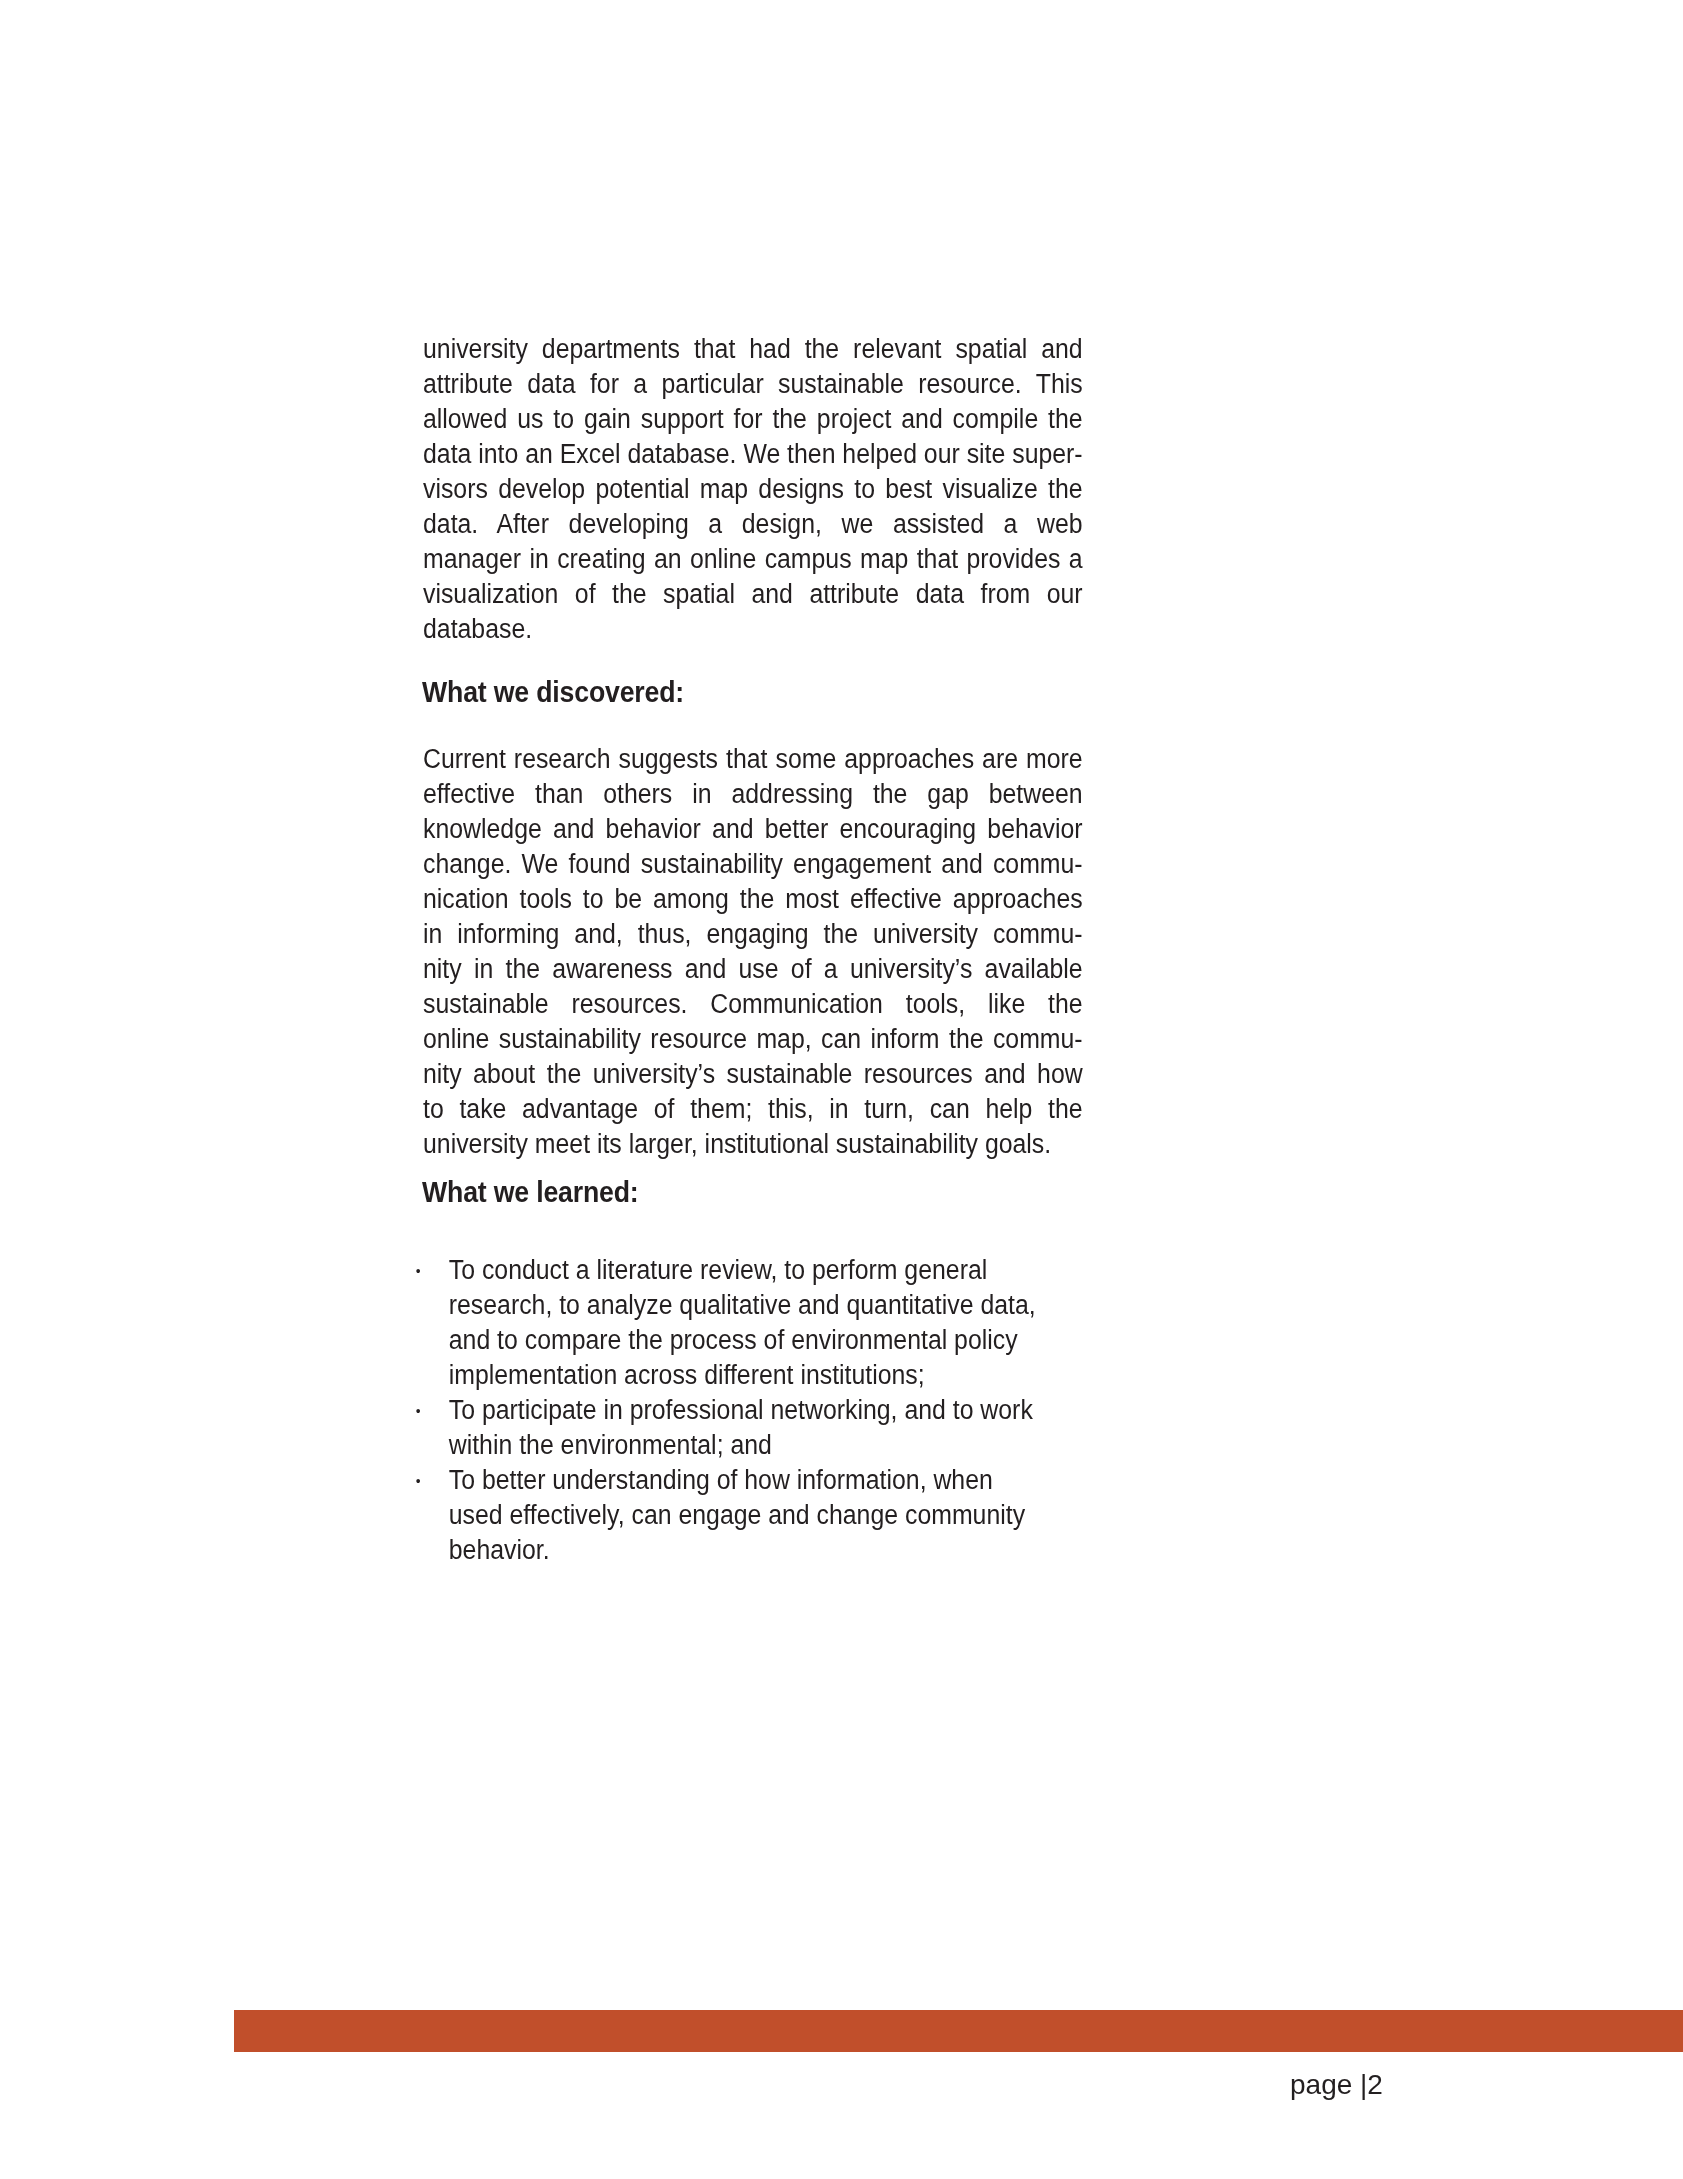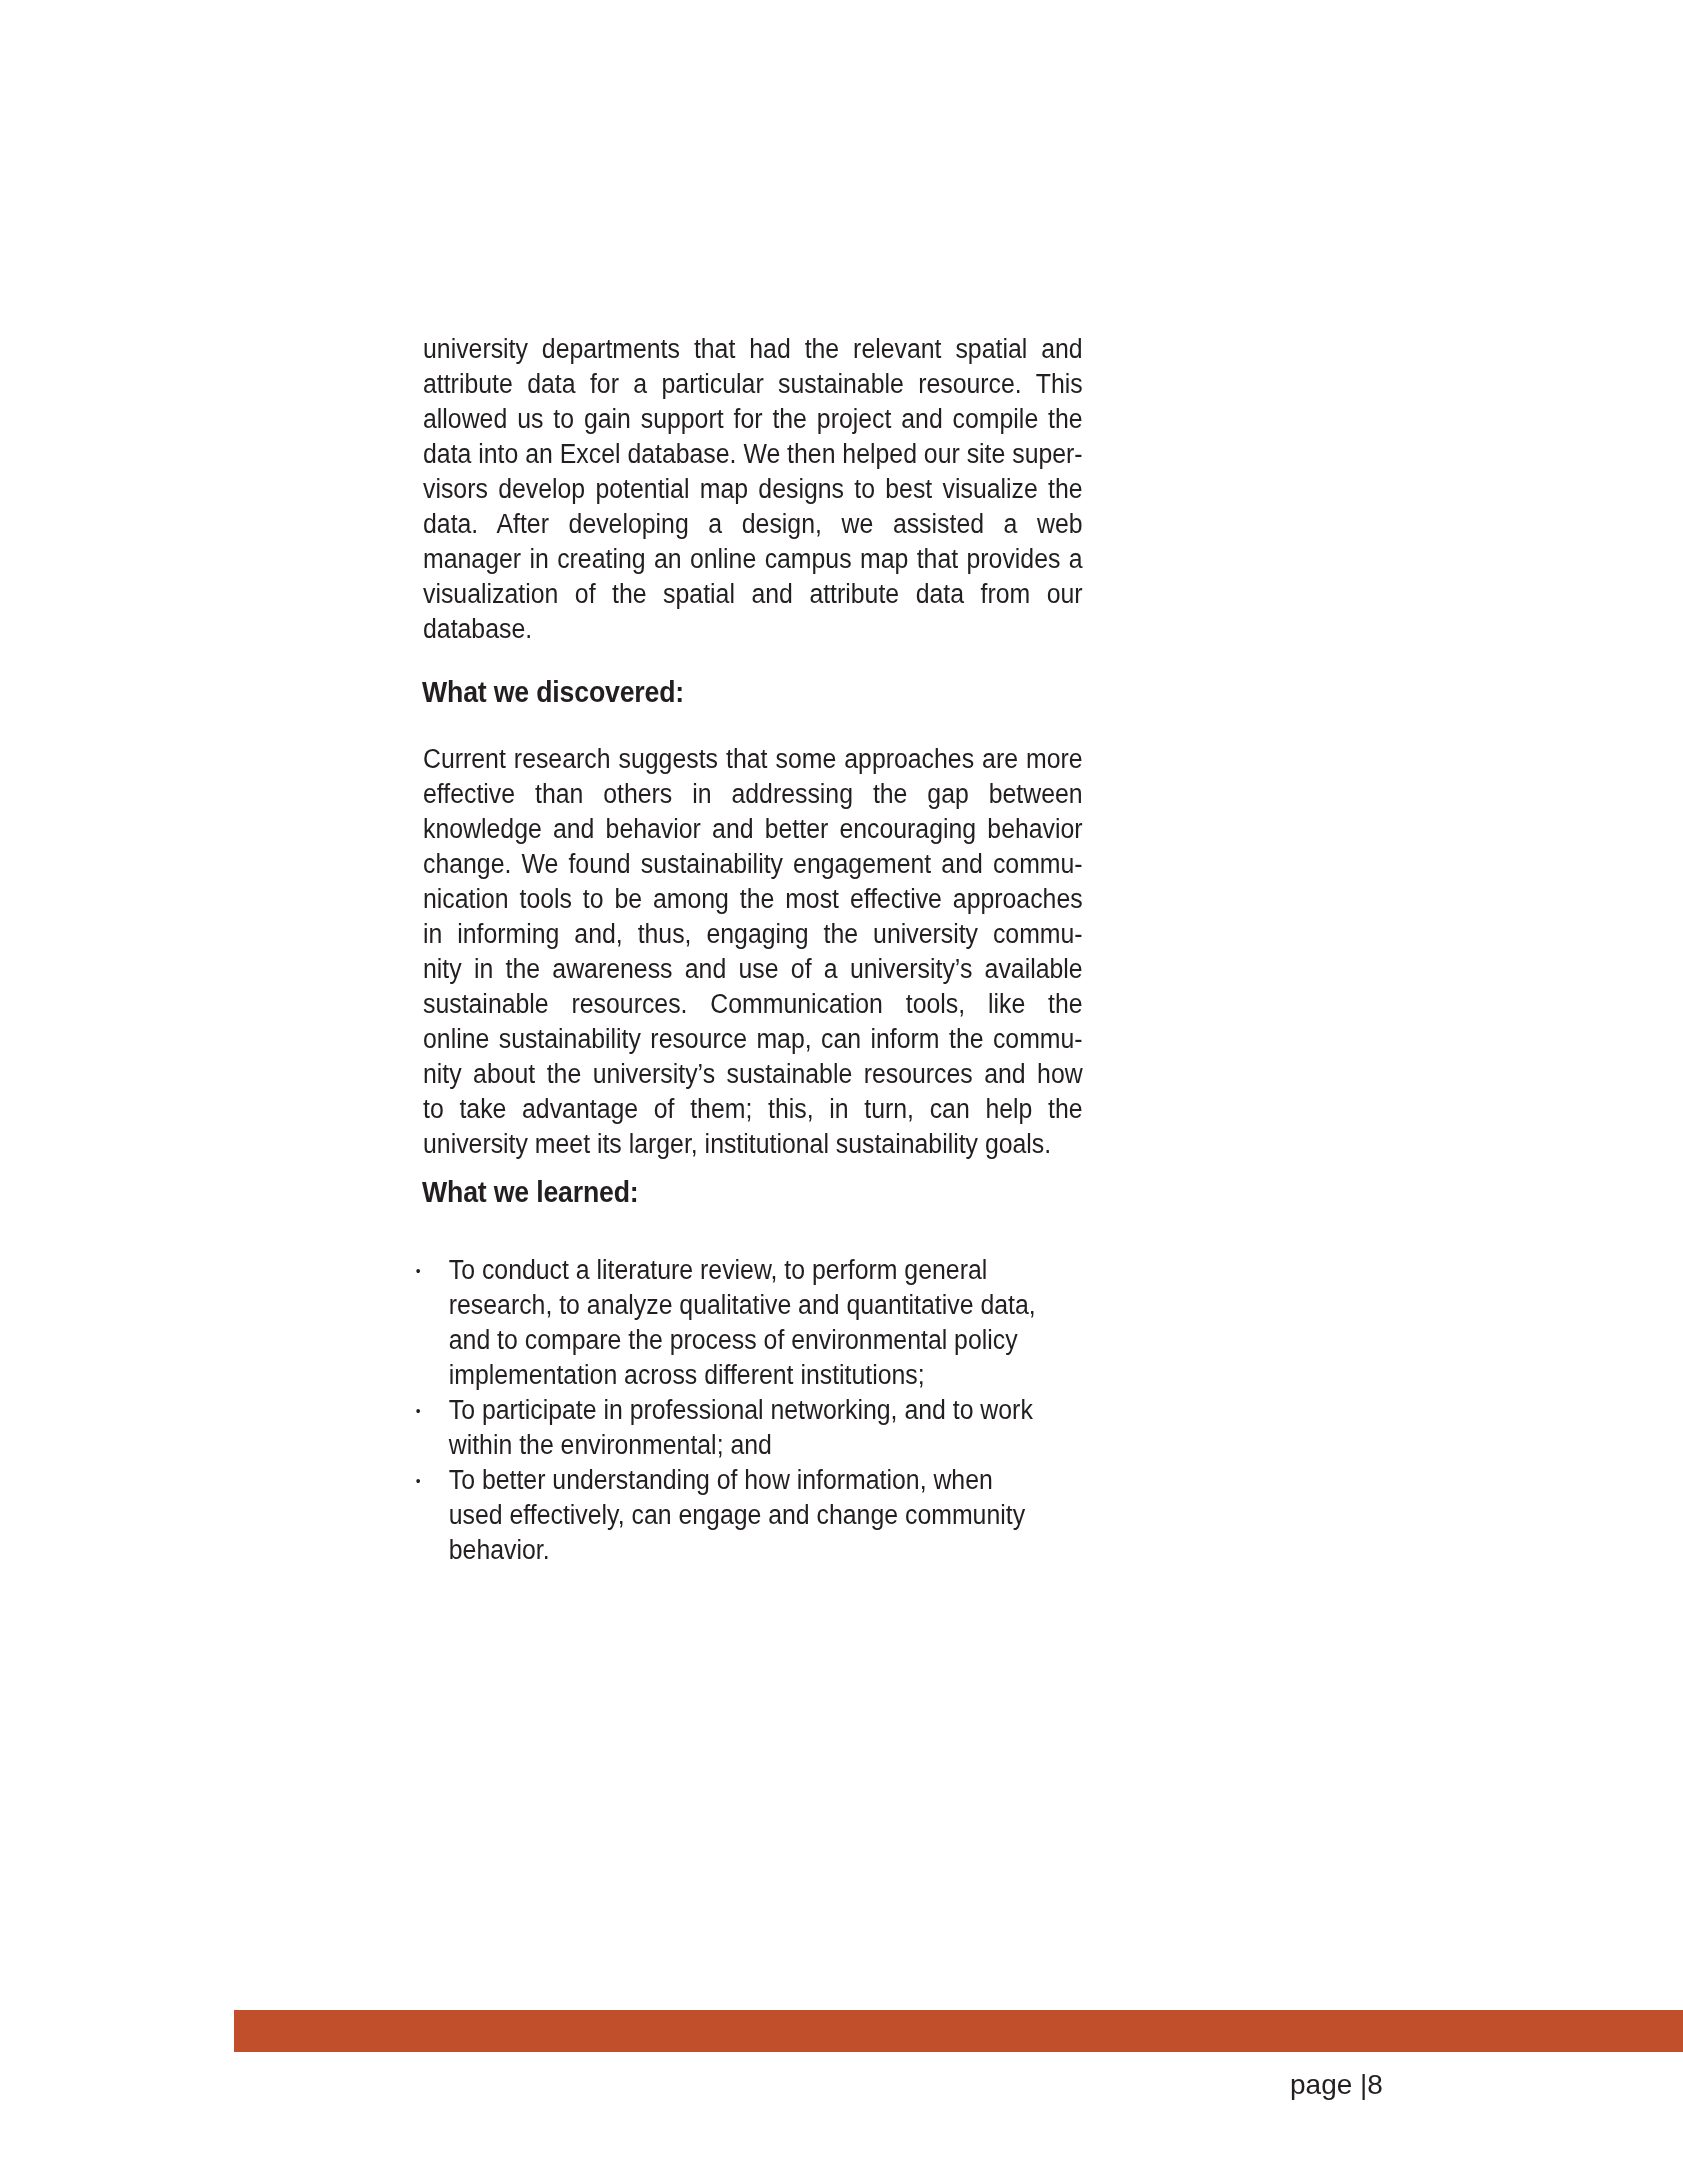--- a/index.html
+++ b/index.html
@@ -147,16 +147,16 @@
             <div class="jline">used effectively, can engage and change community</div>
             <div class="jline last">behavior.</div>
           </div>
         </li>
       </ul>
 
   </div>
 
   <div class="accent-bar" style="background: rgb(193, 79, 43);"></div>
 
-  <div class="page-number">page |8</div>
+  <div class="page-number">page |2</div>
 
 </div>
 
 
 </body></html>

